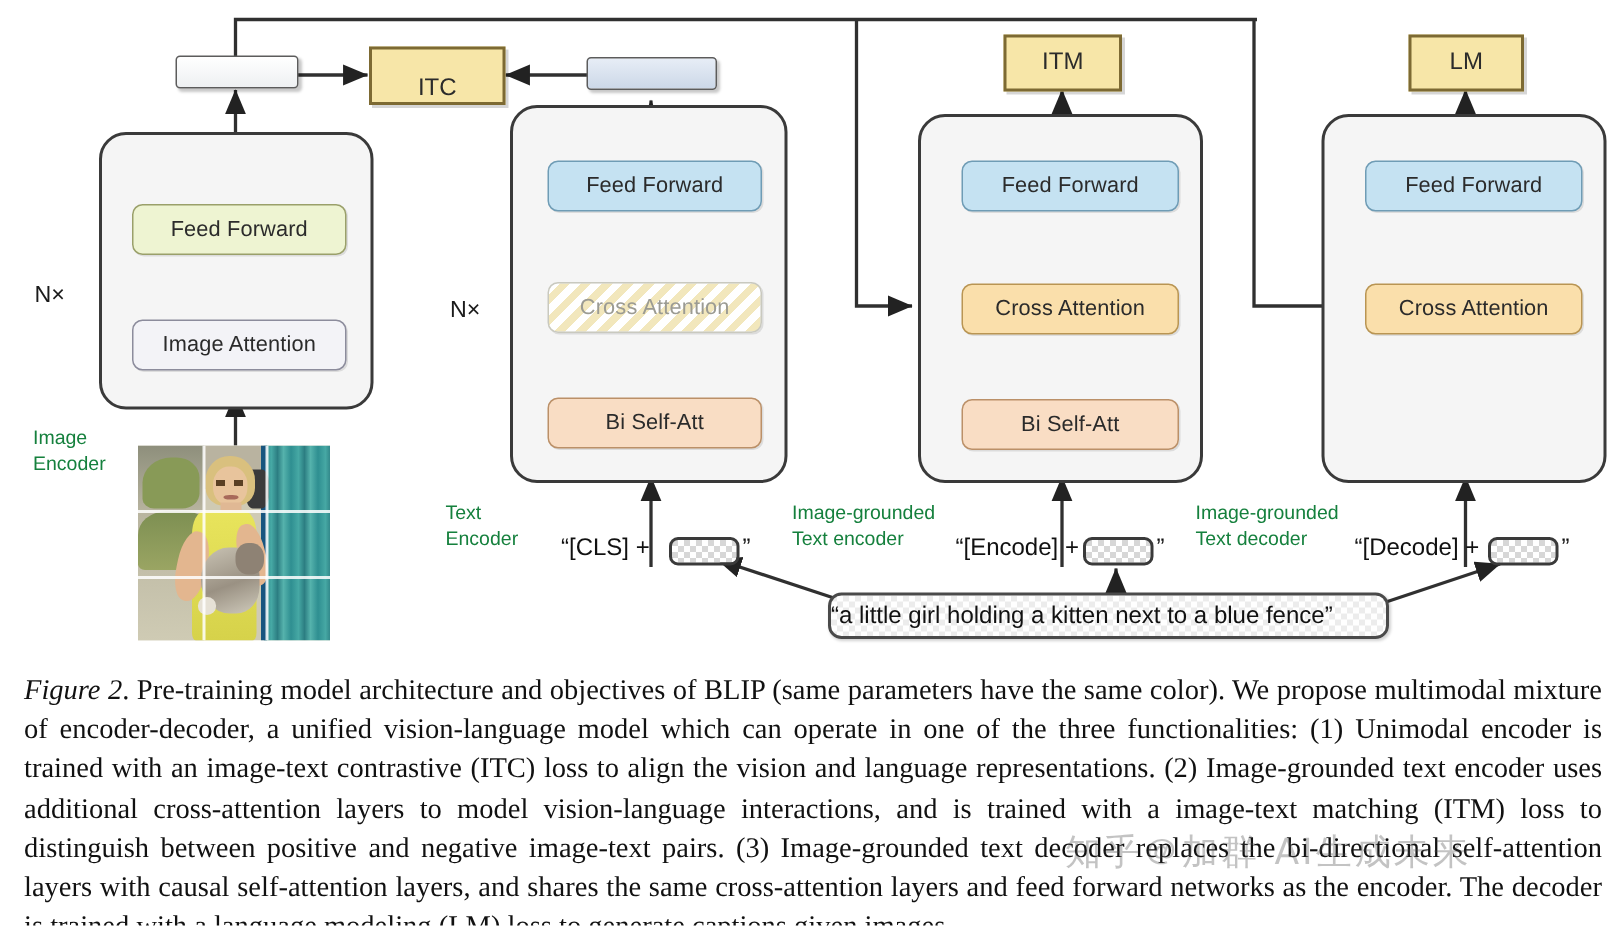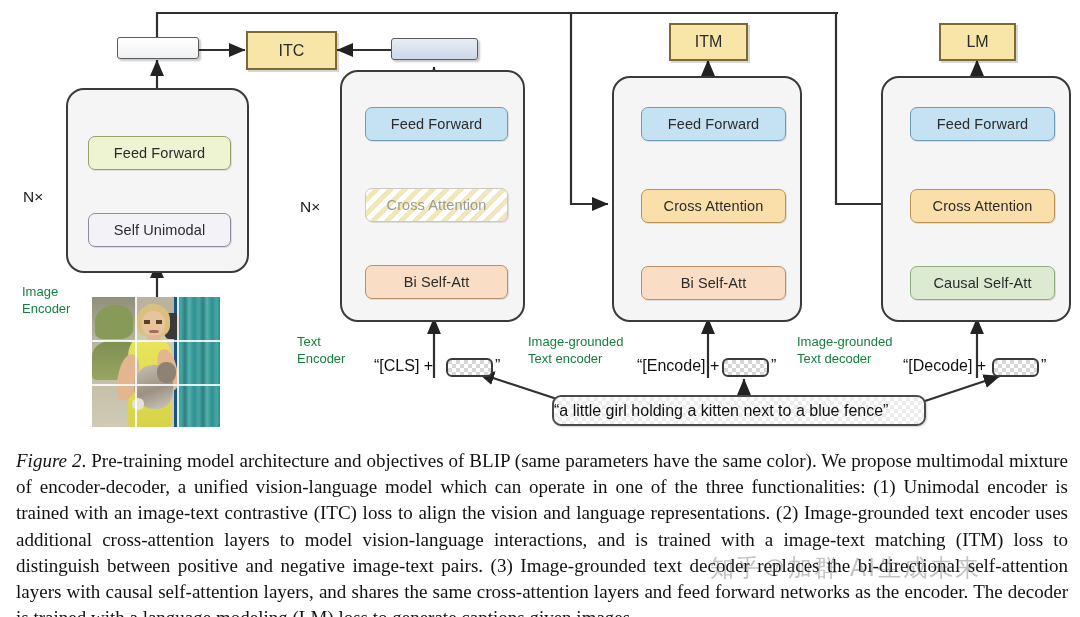--- a/index.html
+++ b/index.html
@@ -210,39 +210,39 @@
         <path d="M698,90h20M708,80v20"></path>
           <path d="M698,171h20M708,161v20"></path>
           <path d="M698,247h20M708,237v20"></path>
         <path d="M967,90h20M977,80v20"></path>
           <path d="M967,171h20M977,161v20"></path>
           <path d="M967,247h20M977,237v20"></path>
       </g>
     </g>
   </svg>
 
-  <div class="objbox" style="left:246px;top:31px;width:91px;height:39px;">
+  <div class="objbox" style="left:246px;top:31px;width:91px;height:39px;align-items:flex-end;">
     <span>ITC</span>
   </div>
   <div class="objbox" style="left:669px;top:23px;width:79px;height:38px;">
     <span>ITM</span>
   </div>
   <div class="objbox" style="left:939px;top:23px;width:77px;height:38px;">
     <span>LM</span>
   </div>
 
   <div class="featbar bar-img" style="left:117px;top:37px;width:82px;height:22px;"></div>
   <div class="featbar bar-txt" style="left:391px;top:38px;width:87px;height:22px;"></div>
 
   <div class="modbox" style="left:66px;top:88px;width:183px;height:185px;">
     <div class="layer ff-img" style="left:20px;top:46px;width:143px;height:34px;">
       <span>Feed Forward</span>
     </div>
     <div class="layer sa-img" style="left:20px;top:123px;width:143px;height:34px;">
-      <span>Self Unimodal</span>
+      <span>Image Attention</span>
     </div>
   </div>
   <div class="nx" style="left:23px;top:188px;">N×</div>
   <div class="lbl" style="left:22px;top:283px;">Image
 Encoder</div>
 
   <div id="thumb">
     <div class="sky"></div>
       <div class="road"></div>
       <div class="bgwall"></div>
@@ -303,23 +303,20 @@
   <div class="tok" style="left:722px;top:358px;width:47px;height:19px;"></div>
   <div class="tokline" style="left:771px;top:357px;">”</div>
 
   <div class="modbox" style="left:881px;top:76px;width:190px;height:246px;">
     <div class="layer ff-blue" style="left:27px;top:29px;width:145px;height:34px;">
       <span>Feed Forward</span>
     </div>
     <div class="layer ca-tan" style="left:27px;top:111px;width:145px;height:34px;">
       <span>Cross Attention</span>
     </div>
-    <div class="layer csa" style="left:27px;top:188px;width:145px;height:34px;">
-      <span>Causal Self-Att</span>
-    </div>
   </div>
   <div class="lbl" style="left:797px;top:333px;">Image-grounded
 Text decoder</div>
   <div class="tokline" style="left:903px;top:357px;">“[Decode] + </div>
   <div class="tok" style="left:992px;top:358px;width:47px;height:19px;"></div>
   <div class="tokline" style="left:1041px;top:357px;">”</div>
 
   <div class="caption-bubble" style="left:552px;top:395px;width:374px;height:31px;">
     <span>“a little girl holding a kitten next to a blue fence”</span>
   </div>

